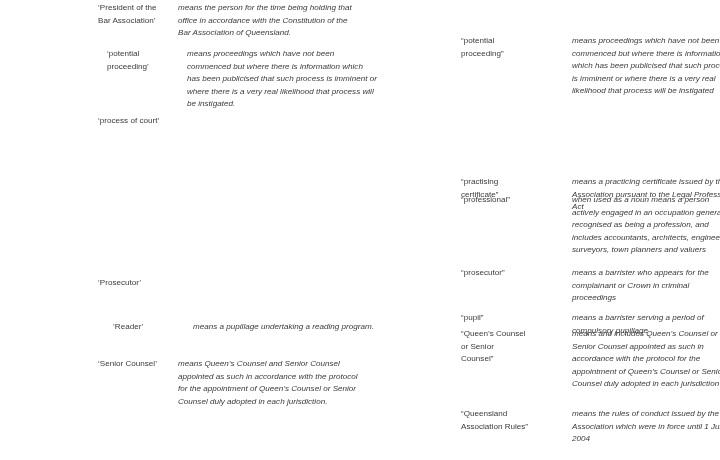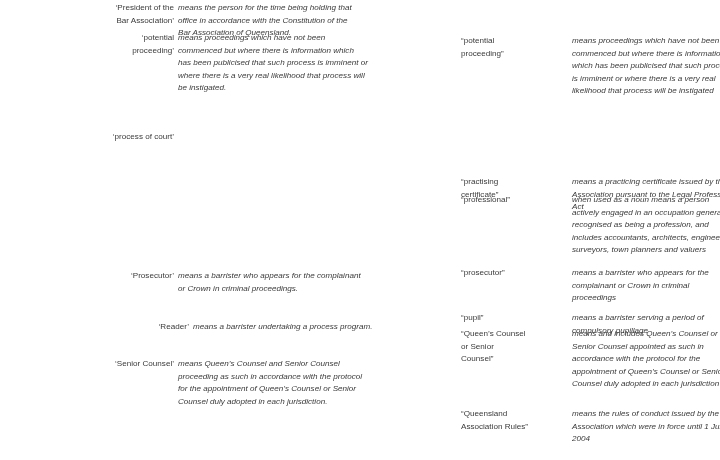--- a/index.html
+++ b/index.html
@@ -46,65 +46,63 @@
     position: absolute;
     top: 0;
     font-size: 8.1px;
     line-height: 12.5px;
     white-space: pre-line;
     font-style: italic;
   }
 
   
   #left-column .entry      { left: 98px;  width: 320px; }
-  #left-column .term       { width: 76px; text-align: right; }
+  #left-column .term       { width: 76px; }
   #left-column .definition { left: 80px;  width: 238px; }
 
   
   #right-column .entry      { left: 31px; width: 256px; }
   #right-column .term       { width: 78px; }
   #right-column .definition { left: 111px; width: 172px; }
 </style>
 </head>
 <body>
 
 <div class="page">
   <div class="column" id="left-column">
       <div class="entry" style="top: 2px; height: 37.5px;">
         <div class="term">‘President of the
 Bar Association’</div>
         <div class="definition">means the person for the time being holding that
 office in accordance with the Constitution of the
 Bar Association of Queensland.</div>
       </div>
-      <div class="entry" style="top: 32px; height: 62.5px;">
+      <div class="entry" style="top: 48px; height: 62.5px; margin-left: 9px;">
         <div class="term">‘potential
 proceeding’</div>
         <div class="definition">means proceedings which have not been
 commenced but where there is information which
 has been publicised that such process is imminent or
 where there is a very real likelihood that process will
 be instigated.</div>
       </div>
-      <div class="entry" style="top: 115px; height: 50px; margin-top: 16px;">
+      <div class="entry" style="top: 115px; height: 50px;">
         <div class="term">‘process of court’</div>
       </div>
-      <div class="entry" style="top: 270px; height: 25px;">
+      <div class="entry" style="top: 277px; height: 25px;">
         <div class="term">‘Prosecutor’</div>
-        <div class="definition">means a barrister who appears for the complainant
-or Crown in criminal proceedings.</div>
       </div>
       <div class="entry" style="top: 321px; height: 12.5px; margin-left: 15px;">
         <div class="term">‘Reader’</div>
-        <div class="definition">means a barrister undertaking a process program.</div>
+        <div class="definition">means a pupillage undertaking a reading program.</div>
       </div>
       <div class="entry" style="top: 358px; height: 50px;">
         <div class="term">‘Senior Counsel’</div>
         <div class="definition">means Queen’s Counsel and Senior Counsel
-proceeding as such in accordance with the protocol
+appointed as such in accordance with the protocol
 for the appointment of Queen’s Counsel or Senior
 Counsel duly adopted in each jurisdiction.</div>
       </div>
     </div>
   <div class="column" id="right-column">
       <div class="entry" style="top: 35px; height: 62.5px;">
         <div class="term">“potential
 proceeding”</div>
         <div class="definition">means proceedings which have not been
 commenced but where there is information

